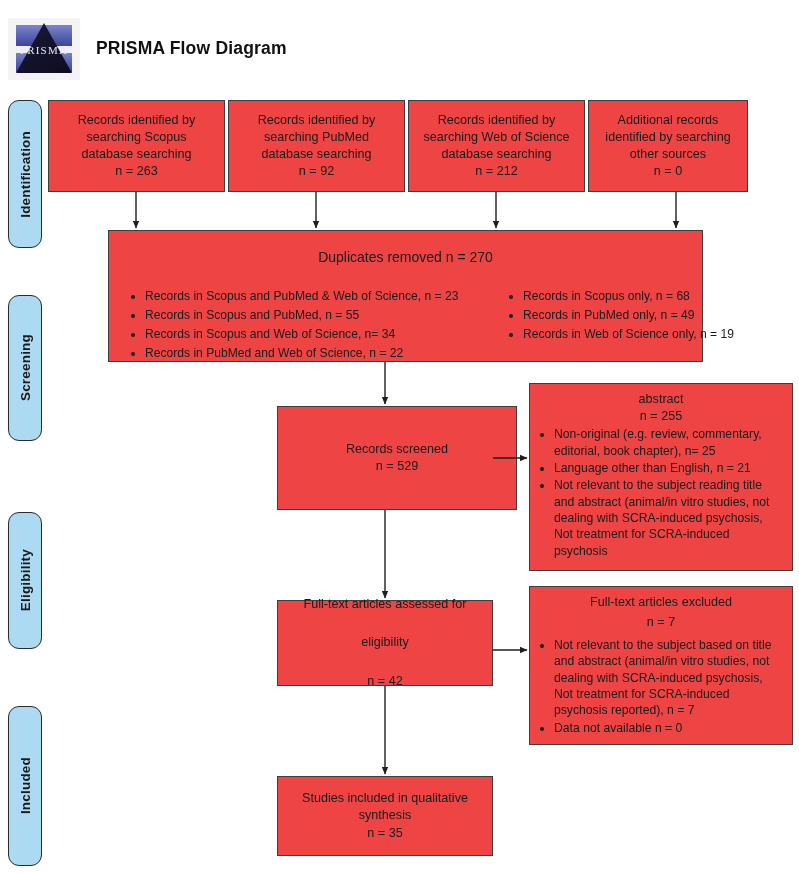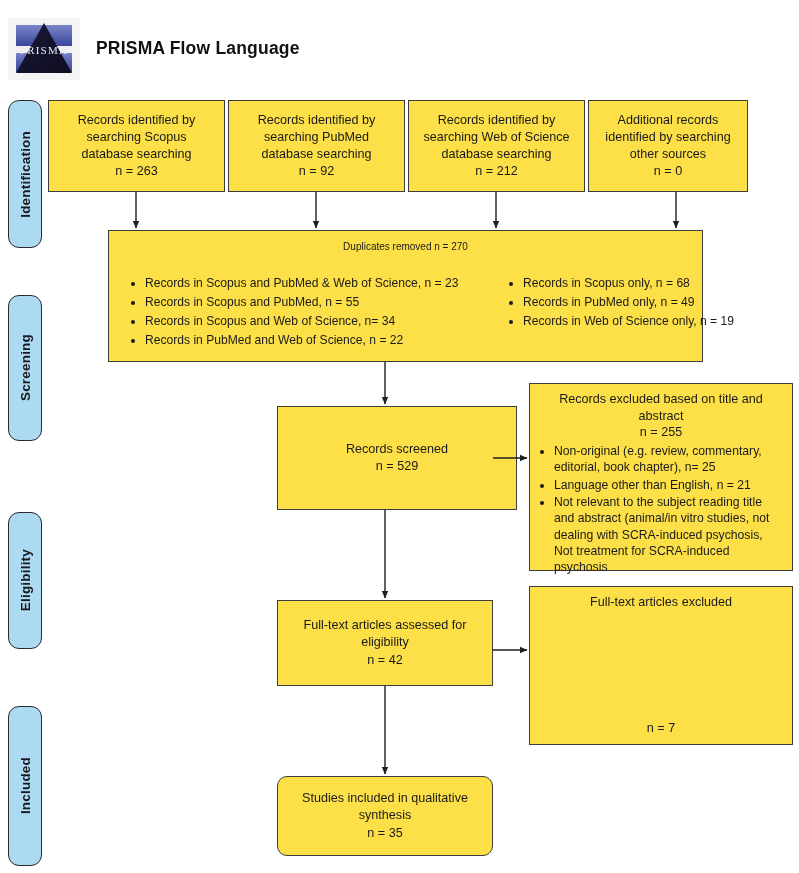--- a/index.html
+++ b/index.html
@@ -49,66 +49,66 @@
     white-space: nowrap;
   }
   #stage-identification { top: 100px; height: 148px; }
   #stage-screening      { top: 295px; height: 146px; }
   #stage-eligibility    { top: 512px; height: 137px; }
   #stage-included       { top: 706px; height: 160px; }
 
   
   .box {
     position: absolute;
-    background: #fde047;
+    background: #ef4444;
     border: 1.3px solid #3d3d3d;
     display: flex; flex-direction: column;
     justify-content: center;
     padding: 6px 8px;
   }
   .box .line { text-align: center; font-size: 12.6px; line-height: 1.36; }
 
   
   .srcbox { top: 100px; height: 92px; }
   #src-0 { left: 48px;  width: 177px; }
   #src-1 { left: 228px; width: 177px; }
   #src-2 { left: 408px; width: 177px; }
   #src-3 { left: 588px; width: 160px; }
 
   
   #dup-box {
     left: 108px; top: 230px; width: 595px; height: 132px;
     justify-content: flex-start; padding: 10px 12px 8px 12px;
   }
-  #dup-title { text-align: center; font-size: 10px; margin-bottom: 14px; }
+  #dup-title { text-align: center; font-size: 14px; margin-bottom: 14px; margin-top: 8px; }
   #dup-cols { display: flex; gap: 10px; }
   #dup-cols ul {
     margin: 8px; padding: 0 0 0 16px; list-style: disc;
   }
   #dup-left  { flex: 0 0 352px; }
   #dup-right { flex: 1 1 auto; }
   #dup-cols li { font-size: 12.1px; line-height: 1.58; white-space: nowrap; }
 
   
   #screened-box { left: 277px; top: 406px; width: 240px; height: 104px; }
 
   
   #excluded-ta {
     left: 529px; top: 383px; width: 264px; height: 188px;
     justify-content: flex-start; padding: 7px 9px;
   }
   
-  #fulltext-box { left: 277px; top: 600px; width: 216px; height: 86px; }
+  #fulltext-box { left: 277px; top: 600px; width: 216px; height: 86px; gap: 21px; }
   
   #excluded-ft {
     left: 529px; top: 586px; width: 264px; height: 159px;
     justify-content: space-between; padding: 7px 9px;
   }
   
-  #included-box { left: 277px; top: 776px; width: 216px; height: 80px; border-radius: 10px; }
+  #included-box { left: 277px; top: 776px; width: 216px; height: 80px; }
 
   .head { text-align: center; font-size: 12.6px; line-height: 1.32; }
   .excl-list { margin: 2px 0 0 0; padding: 0 0 0 15px; list-style: disc; }
   .excl-list li { font-size: 12.2px; line-height: 1.34; margin-bottom: 1px; text-align: left; }
 
   
   #connectors { position: absolute; left: 0; top: 0; width: 799px; height: 873px; pointer-events: none; }
 </style>
 </head>
 <body>
@@ -128,21 +128,21 @@
         </linearGradient>
       </defs>
       <rect x="0" y="0" width="72" height="62" fill="#f4f4f4"></rect>
       <rect x="8" y="7" width="56" height="22" fill="url(#bluegrad)"></rect>
       <rect x="8" y="34" width="56" height="20" fill="url(#bluegrad)"></rect>
       <rect x="8" y="28" width="56" height="7" fill="#f0f0f5"></rect>
       <polygon points="36,5 64,55 8,55" fill="url(#trigrad)"></polygon>
       <text x="36" y="36" font-family="'Liberation Serif',serif" font-size="11" fill="#e9e9f2" text-anchor="middle" letter-spacing="1.2">PRISMA</text>
     </svg>
   </div>
-  <div id="page-title">PRISMA Flow Language</div>
+  <div id="page-title">PRISMA Flow Diagram</div>
 </div>
 
 <div class="stage" id="stage-identification">
   <span>Identification</span>
 </div>
 <div class="stage" id="stage-screening">
   <span>Screening</span>
 </div>
 <div class="stage" id="stage-eligibility">
   <span>Eligibility</span>
@@ -192,39 +192,42 @@
     </ul>
   </div>
 </div>
 
 <div class="box" id="screened-box">
   <div class="line">Records screened</div>
   <div class="line">n = 529</div>
 </div>
 
 <div class="box" id="excluded-ta">
-  <div class="head">Records excluded based on title and</div>
   <div class="head">abstract</div>
   <div class="head">n = 255</div>
   <ul class="excl-list">
     <li>Non-original (e.g. review, commentary, editorial, book chapter), n= 25</li>
     <li>Language other than English, n = 21</li>
     <li>Not relevant to the subject reading title and abstract (animal/in vitro studies, not dealing with SCRA-induced psychosis, Not treatment for SCRA-induced psychosis</li>
   </ul>
 </div>
 
 <div class="box" id="fulltext-box">
   <div class="line">Full-text articles assessed for</div>
   <div class="line">eligibility</div>
   <div class="line">n = 42</div>
 </div>
 
 <div class="box" id="excluded-ft">
   <div class="head">Full-text articles excluded</div>
   <div class="head">n = 7</div>
+  <ul class="excl-list">
+    <li>Not relevant to the subject based on title and abstract (animal/in vitro studies, not dealing with SCRA-induced psychosis, Not treatment for SCRA-induced psychosis reported), n = 7</li>
+    <li>Data not available n = 0</li>
+  </ul>
 </div>
 
 <div class="box" id="included-box">
   <div class="line">Studies included in qualitative</div>
   <div class="line">synthesis</div>
   <div class="line">n = 35</div>
 </div>
 
 <svg id="connectors">
   <defs>

